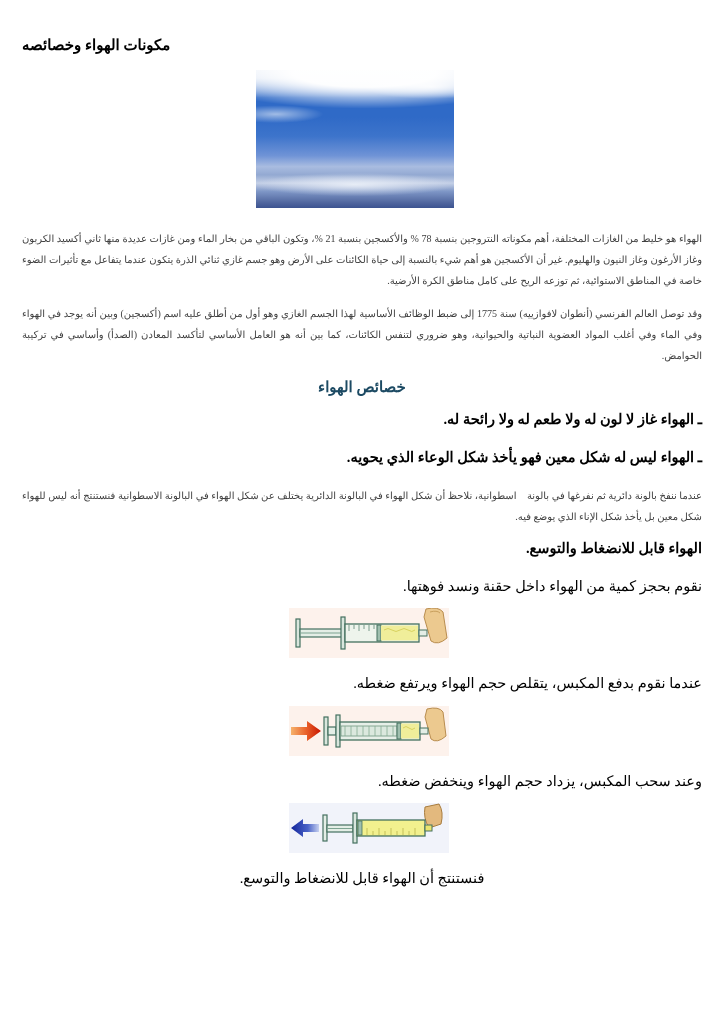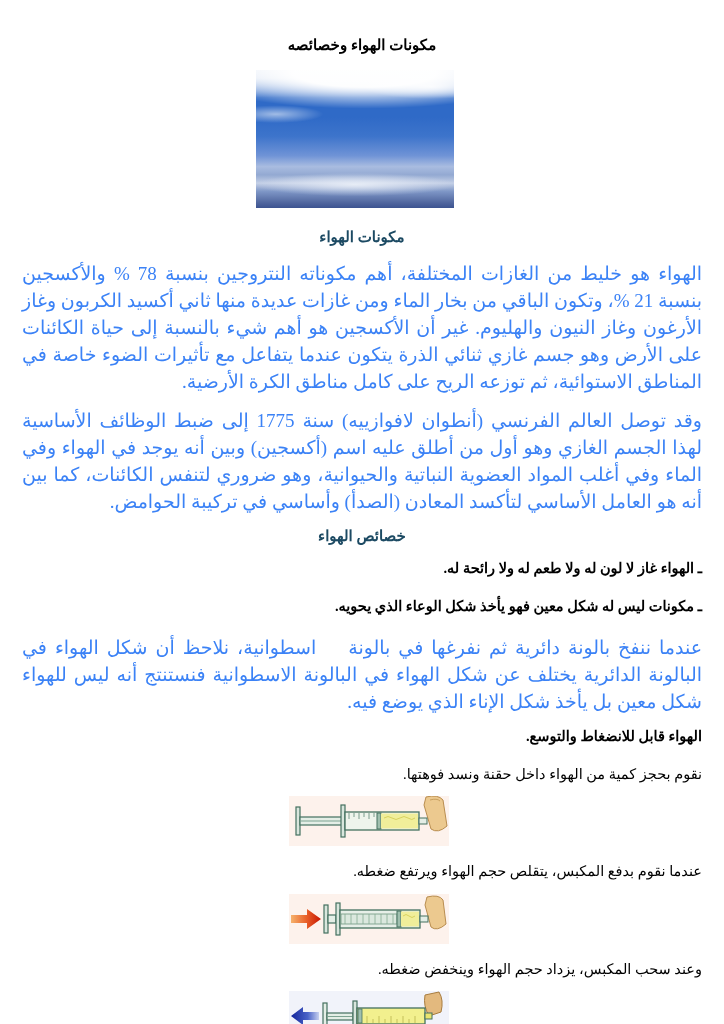--- a/index.html
+++ b/index.html
@@ -9,21 +9,21 @@
     font-family:"Liberation Serif","DejaVu Serif",serif;
     direction:rtl;
     overflow:hidden;
   }
   .page {
     width:724px; height:1024px;
     padding:36px 22px 0 22px;
     position:relative;
   }
   .doc-title {
-    text-align:center;
+    text-align:left;
     font-size:15px; font-weight:bold; color:#000;
     margin-bottom:16px;
   }
   .sky-photo {
     width:198px; height:138px;
     margin:0 auto 20px auto;
     transform:translateX(-7px);
     background-image:
       radial-gradient(90% 26% at 55% 2%, rgba(255,255,255,0.98) 40%, rgba(255,255,255,0) 100%),
       radial-gradient(45% 12% at 88% 12%, rgba(255,255,255,0.85), rgba(255,255,255,0) 75%),
@@ -37,21 +37,21 @@
         #c3cfe6 82%, #7e96c6 88%,
         #51679f 96%, #3c5390 100%);
   }
   .teal-heading {
     text-align:center;
     font-size:15px; font-weight:bold;
     color:#1c4a63;
     margin-bottom:14px;
   }
   p.body-just {
-    font-size:19px; line-height:27px; color:#3b82f6;
+    font-size:10px; line-height:21px; color:#404040;
     text-align:justify;
     margin-bottom:12px;
   }
   p.body-line {
     font-size:14.5px; line-height:19.5px; color:#000;
     text-align:right;
     margin-bottom:12px;
   }
   p.bold-line {
     font-size:14.5px; line-height:19.5px; color:#000;
@@ -68,31 +68,30 @@
 </style>
 </head>
 <body>
 
 <div class="page">
 
   <h1 class="doc-title">مكونات الهواء وخصائصه</h1>
 
   <div class="sky-photo"></div>
 
-  <h2 class="teal-heading">مكونات الهواء</h2>
 
   <p class="body-just">الهواء هو خليط من الغازات المختلفة، أهم مكوناته النتروجين بنسبة  78 % والأكسجين بنسبة 21 %، وتكون الباقي من بخار الماء ومن غازات عديدة منها ثاني أكسيد الكربون وغاز الأرغون وغاز النيون والهليوم. غير أن الأكسجين هو أهم شيء بالنسبة إلى حياة الكائنات على الأرض وهو جسم غازي ثنائي الذرة يتكون عندما يتفاعل مع تأثيرات الضوء خاصة في المناطق الاستوائية، ثم توزعه الريح على كامل مناطق الكرة الأرضية.</p>
 
   <p class="body-just">وقد توصل العالم الفرنسي (أنطوان لافوازييه) سنة 1775 إلى ضبط الوظائف الأساسية لهذا الجسم الغازي وهو أول من أطلق عليه اسم (أكسجين) وبين أنه يوجد في الهواء وفي الماء وفي أغلب المواد العضوية النباتية والحيوانية، وهو ضروري لتنفس الكائنات، كما بين أنه هو العامل الأساسي لتأكسد المعادن (الصدأ) وأساسي في تركيبة الحوامض.</p>
 
   <h2 class="teal-heading" style="margin-top:8px;">خصائص الهواء</h2>
 
   <p class="bold-line">ـ الهواء غاز لا لون له ولا طعم له ولا رائحة له.</p>
 
-  <p class="bold-line">ـ مكونات ليس له شكل معين فهو يأخذ شكل الوعاء الذي يحويه.</p>
+  <p class="bold-line">ـ الهواء ليس له شكل معين فهو يأخذ شكل الوعاء الذي يحويه.</p>
 
   <p class="body-just">عندما ننفخ بالونة دائرية ثم نفرغها في بالونة &nbsp;&nbsp; اسطوانية، نلاحظ أن شكل الهواء في البالونة الدائرية يختلف عن شكل الهواء في البالونة الاسطوانية فنستنتج أنه ليس للهواء شكل معين بل يأخذ شكل الإناء الذي يوضع فيه.</p>
 
   <p class="bold-line sp-a" style="margin-top:10px;">الهواء قابل للانضغاط والتوسع.</p>
 
   <p class="body-line">نقوم بحجز كمية من الهواء داخل حقنة ونسد فوهتها.</p>
 
   <figure class="exp-figure">
     <svg width="160" height="52" viewBox="0 0 160 52">
       <rect x="0" y="0" width="160" height="50" fill="#fdf2ec"></rect>

